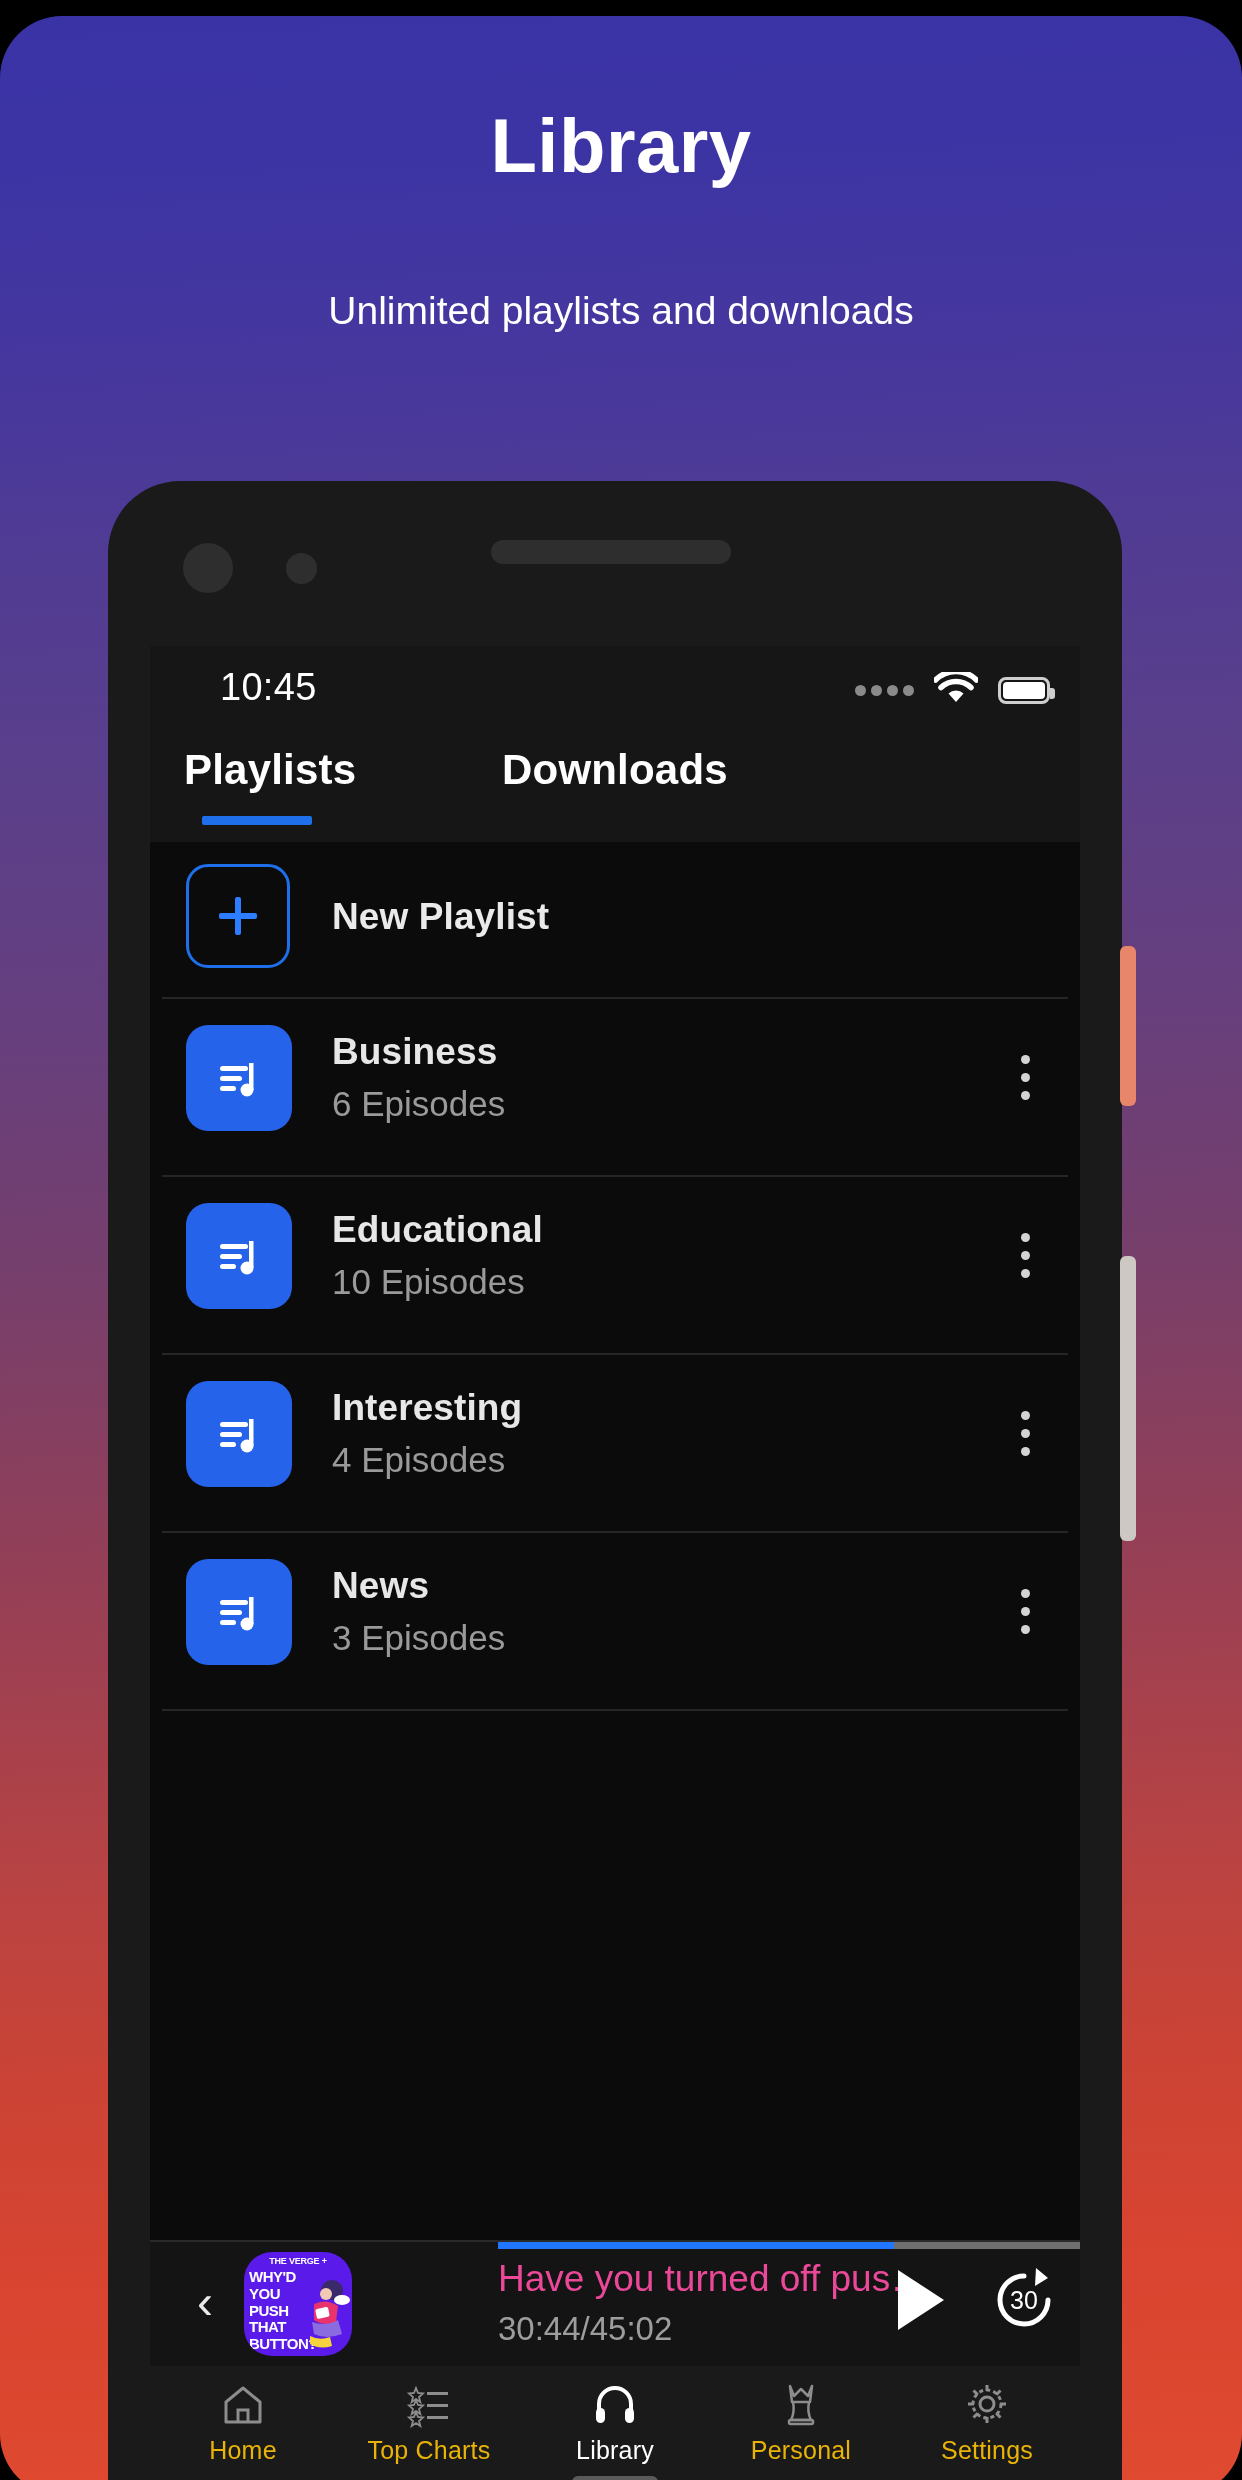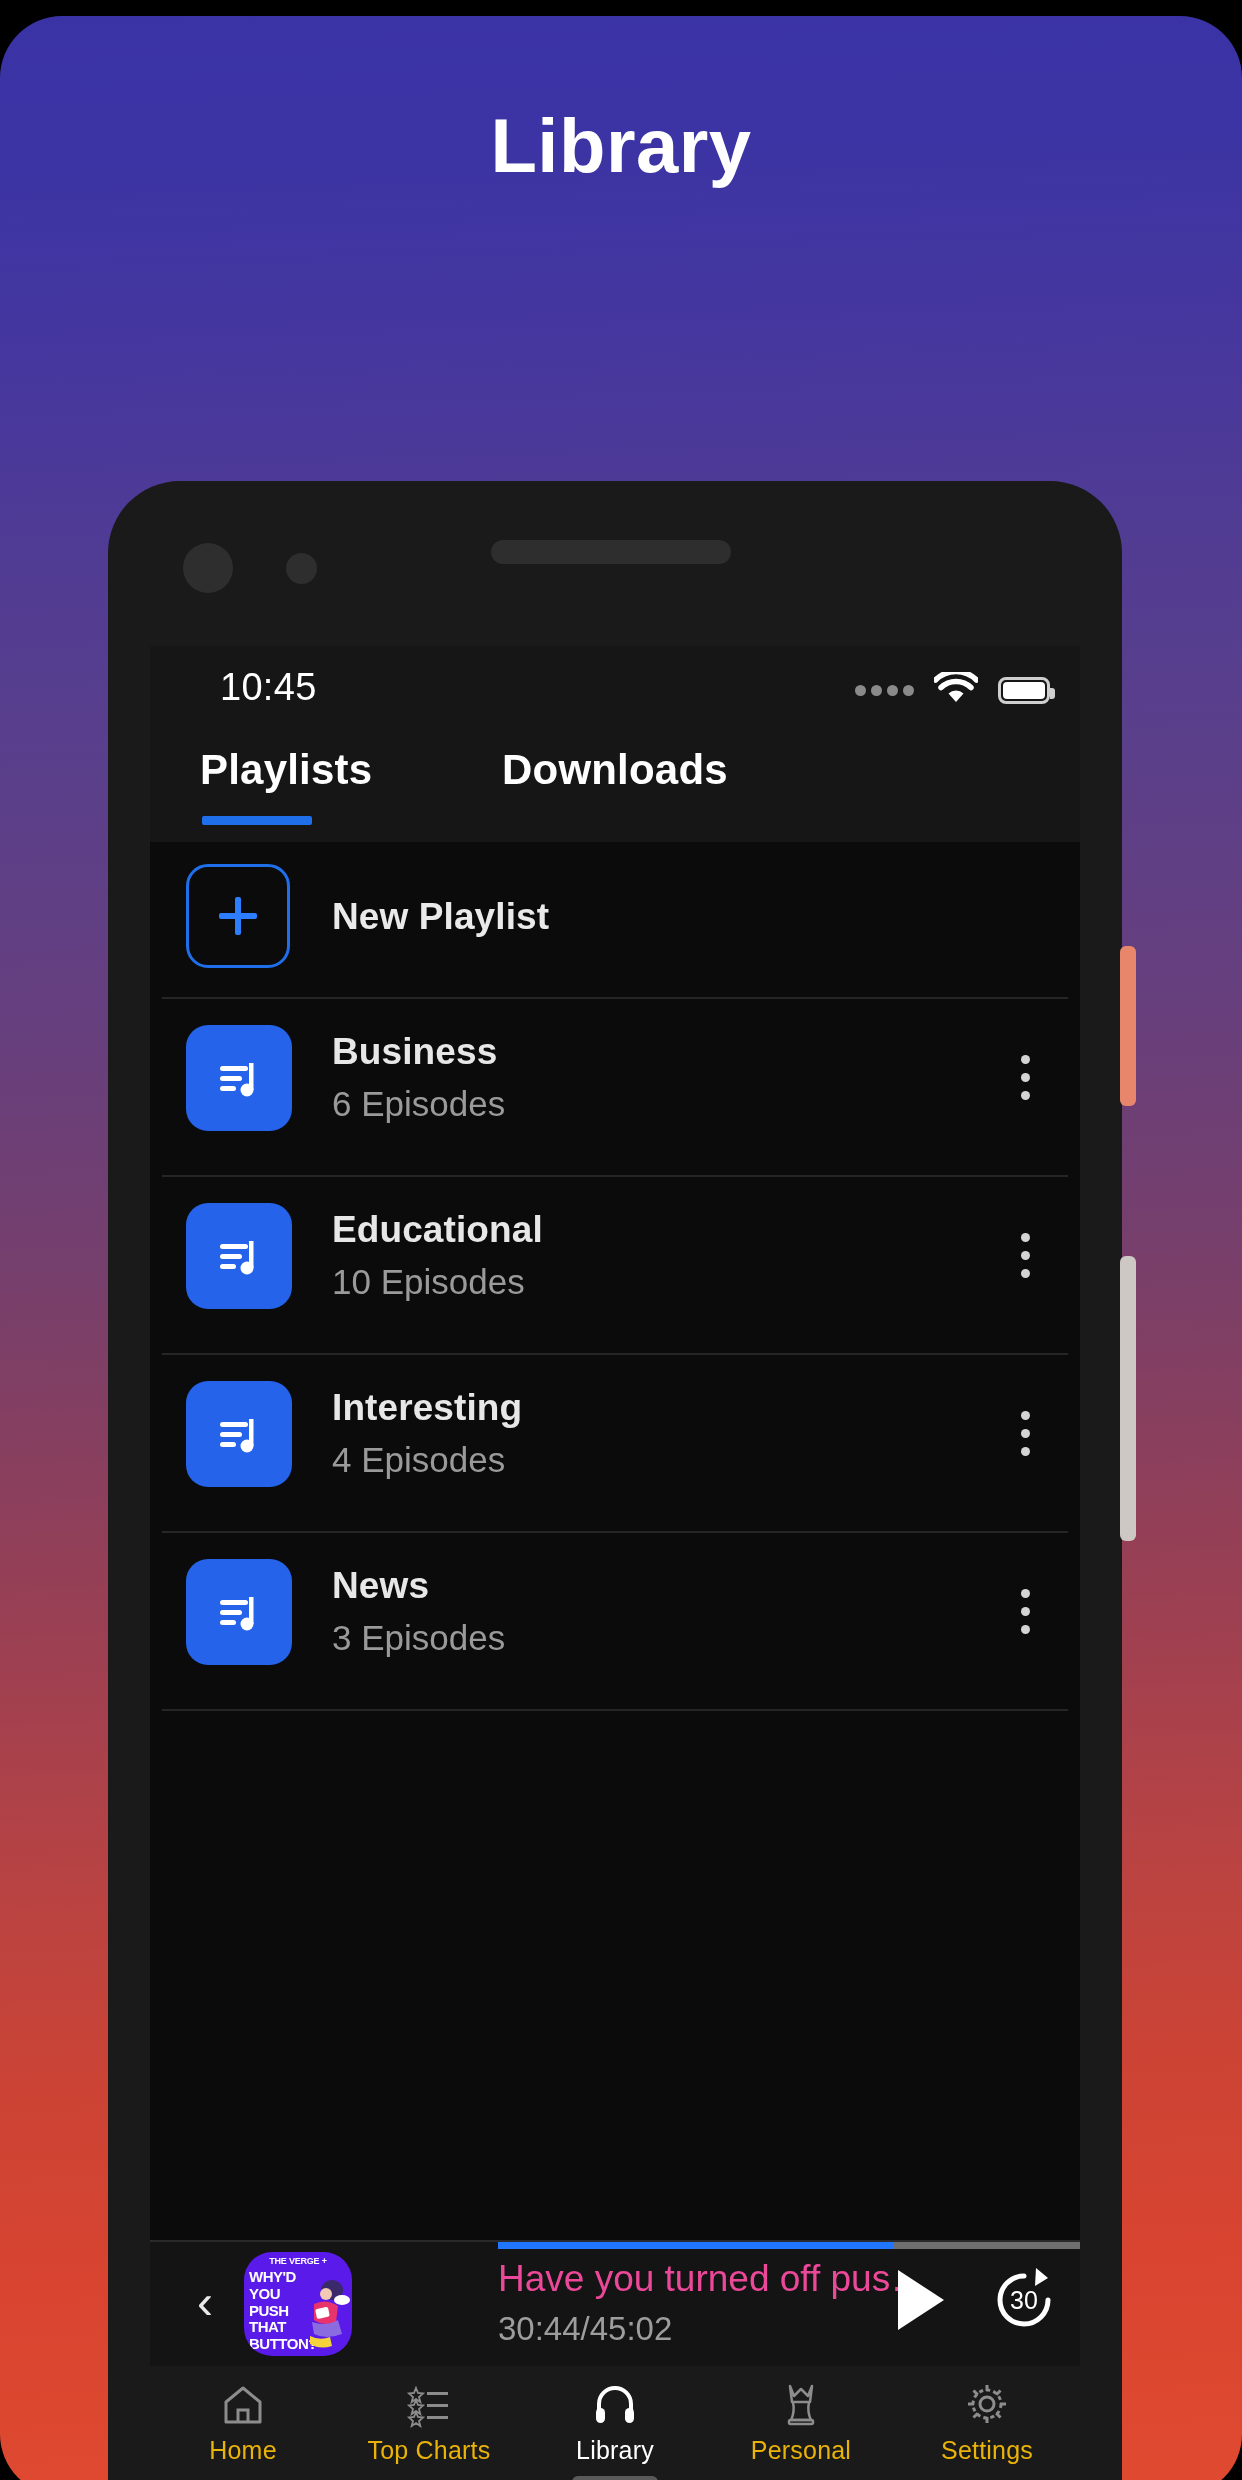--- a/index.html
+++ b/index.html
@@ -194,21 +194,21 @@
     height: 110px;
     background: #161616;
   }
   .tab {
     position: absolute;
     top: 14px;
     font-size: 42px;
     font-weight: bold;
     letter-spacing: 0.2px;
   }
-  #tab-playlists { left: 50px; color: #ffffff; }
+  #tab-playlists { left: 34px; color: #ffffff; }
   #tab-downloads { left: 352px; color: #ffffff; }
   #tab-indicator {
     position: absolute;
     left: 52px;
     top: 84px;
     width: 110px;
     height: 9px;
     background: #1f6feb;
     border-radius: 2px;
   }
@@ -467,20 +467,21 @@
     background: #5a5a5a;
     border-radius: 8px;
   }
 </style>
 </head>
 <body>
 
 <div id="promo-card">
 
   <div id="promo-title">Library</div>
+  <div id="promo-subtitle">Unlimited playlists and downloads</div>
 
   <div id="phone">
     <div id="phone-top-bar"></div>
   </div>
 
   <div class="phone-cam" id="cam-main"></div>
   <div class="phone-cam" id="cam-sensor"></div>
   <div id="speaker-grille"></div>
 
   <div class="side-btn" id="side-btn-orange"></div>

